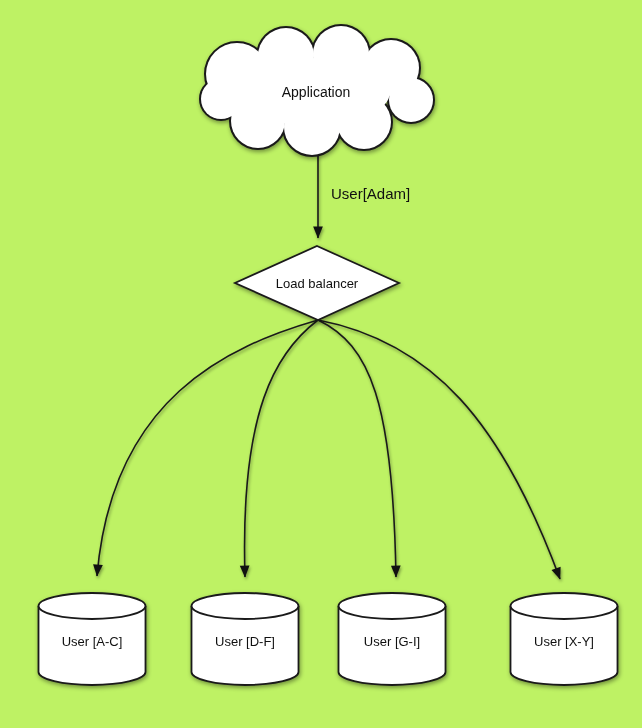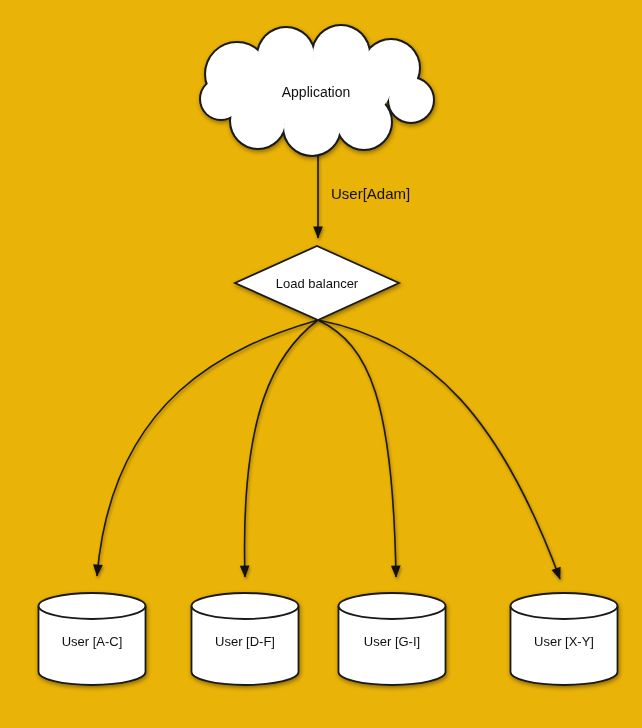--- a/index.html
+++ b/index.html
@@ -8,21 +8,21 @@
     background: #ffffff;
     width: 642px;
     height: 728px;
     overflow: hidden;
     font-family: "Liberation Sans", sans-serif;
   }
   .stage {
     position: relative;
     width: 642px;
     height: 728px;
-    background: #eab308;
+    background: #bef264;
   }
   svg text {
     fill: #101010;
     font-family: "Liberation Sans", sans-serif;
   }
   .node-label   { font-size: 13px; }
   .cloud-label  { font-size: 14px; }
   .edge-label   { font-size: 15px; }
   .shape-shadow { filter: drop-shadow(1.5px 2.5px 2px rgba(0,0,0,0.40)); }
   .edge-shadow  { filter: drop-shadow(1px 2px 1.5px rgba(0,0,0,0.38)); }

